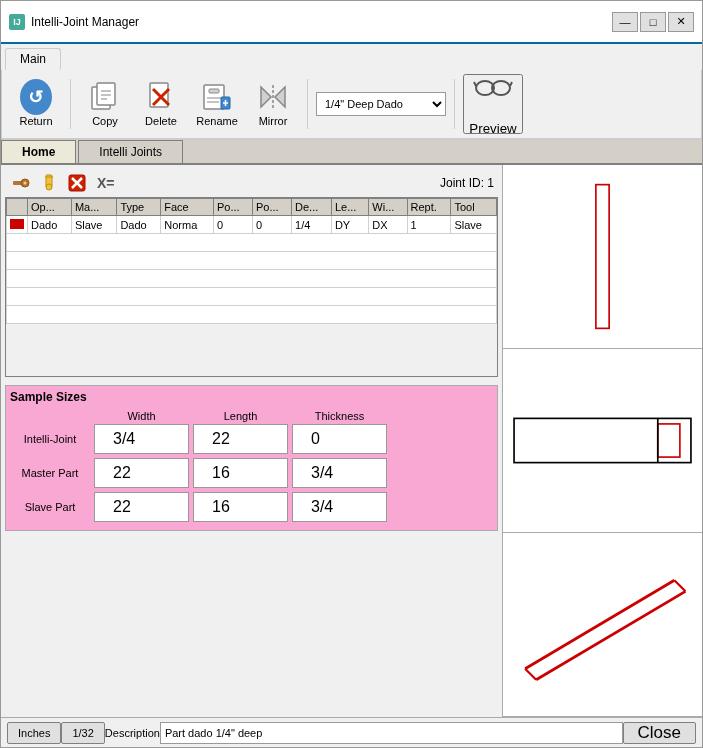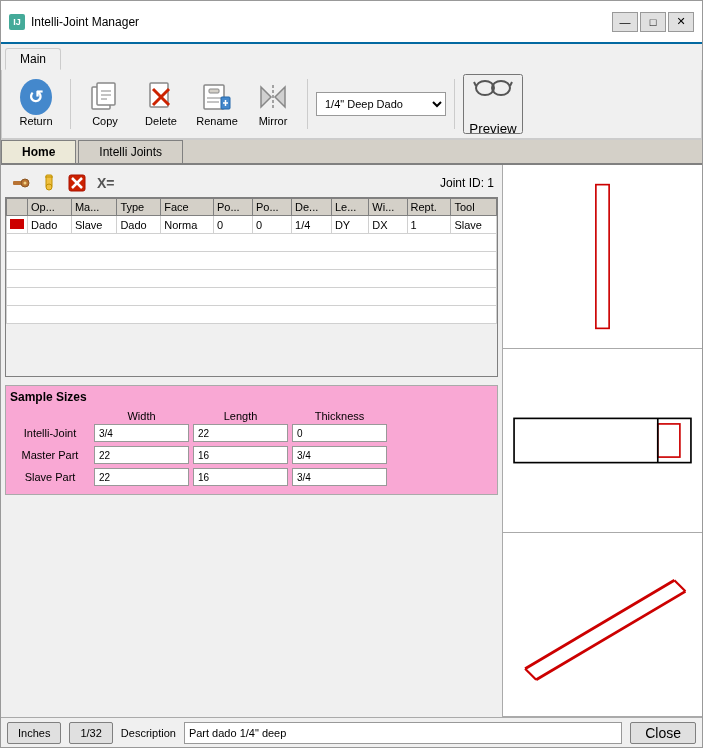--- a/index.html
+++ b/index.html
@@ -263,24 +263,24 @@
       gap: 4px;
       margin-bottom: 4px;
     }
     .size-row-label {
       width: 80px;
       font-size: 11px;
       text-align: center;
     }
     .size-input {
       width: 95px;
-      height: 18px;
+      height: 30px;
       border: 1px solid #999;
-      padding: 0 4px;
-      font-size: 10px;
+      padding: 0 18px;
+      font-size: 16px;
       background: white;
     }
 
     .right-panel {
       width: 200px;
       display: flex;
       flex-direction: column;
       border-left: 1px solid #aaa;
       background: #f0f0f0;
     }
@@ -299,21 +299,21 @@
       height: 100%;
     }
 
     .status-bar {
       height: 30px;
       background: #f0f0f0;
       border-top: 1px solid #aaa;
       display: flex;
       align-items: center;
       padding: 0 6px;
-      gap: 8px;
+      gap: 0;
     }
     .status-btn {
       height: 22px;
       padding: 0 10px;
       border: 1px solid #808080;
       background: #e0e0e0;
       cursor: pointer;
       font-size: 11px;
       border-radius: 2px;
     }
@@ -324,21 +324,21 @@
       padding: 0 4px;
       font-size: 11px;
       background: white;
     }
     .close-btn {
       height: 22px;
       padding: 0 14px;
       border: 1px solid #808080;
       background: #e0e0e0;
       cursor: pointer;
-      font-size: 14px;
+      font-size: 17px;
       border-radius: 2px;
     }
 
     .table-scroll-area {
       height: 180px;
       overflow-y: auto;
     }
   </style>
 </head>
 <body>

